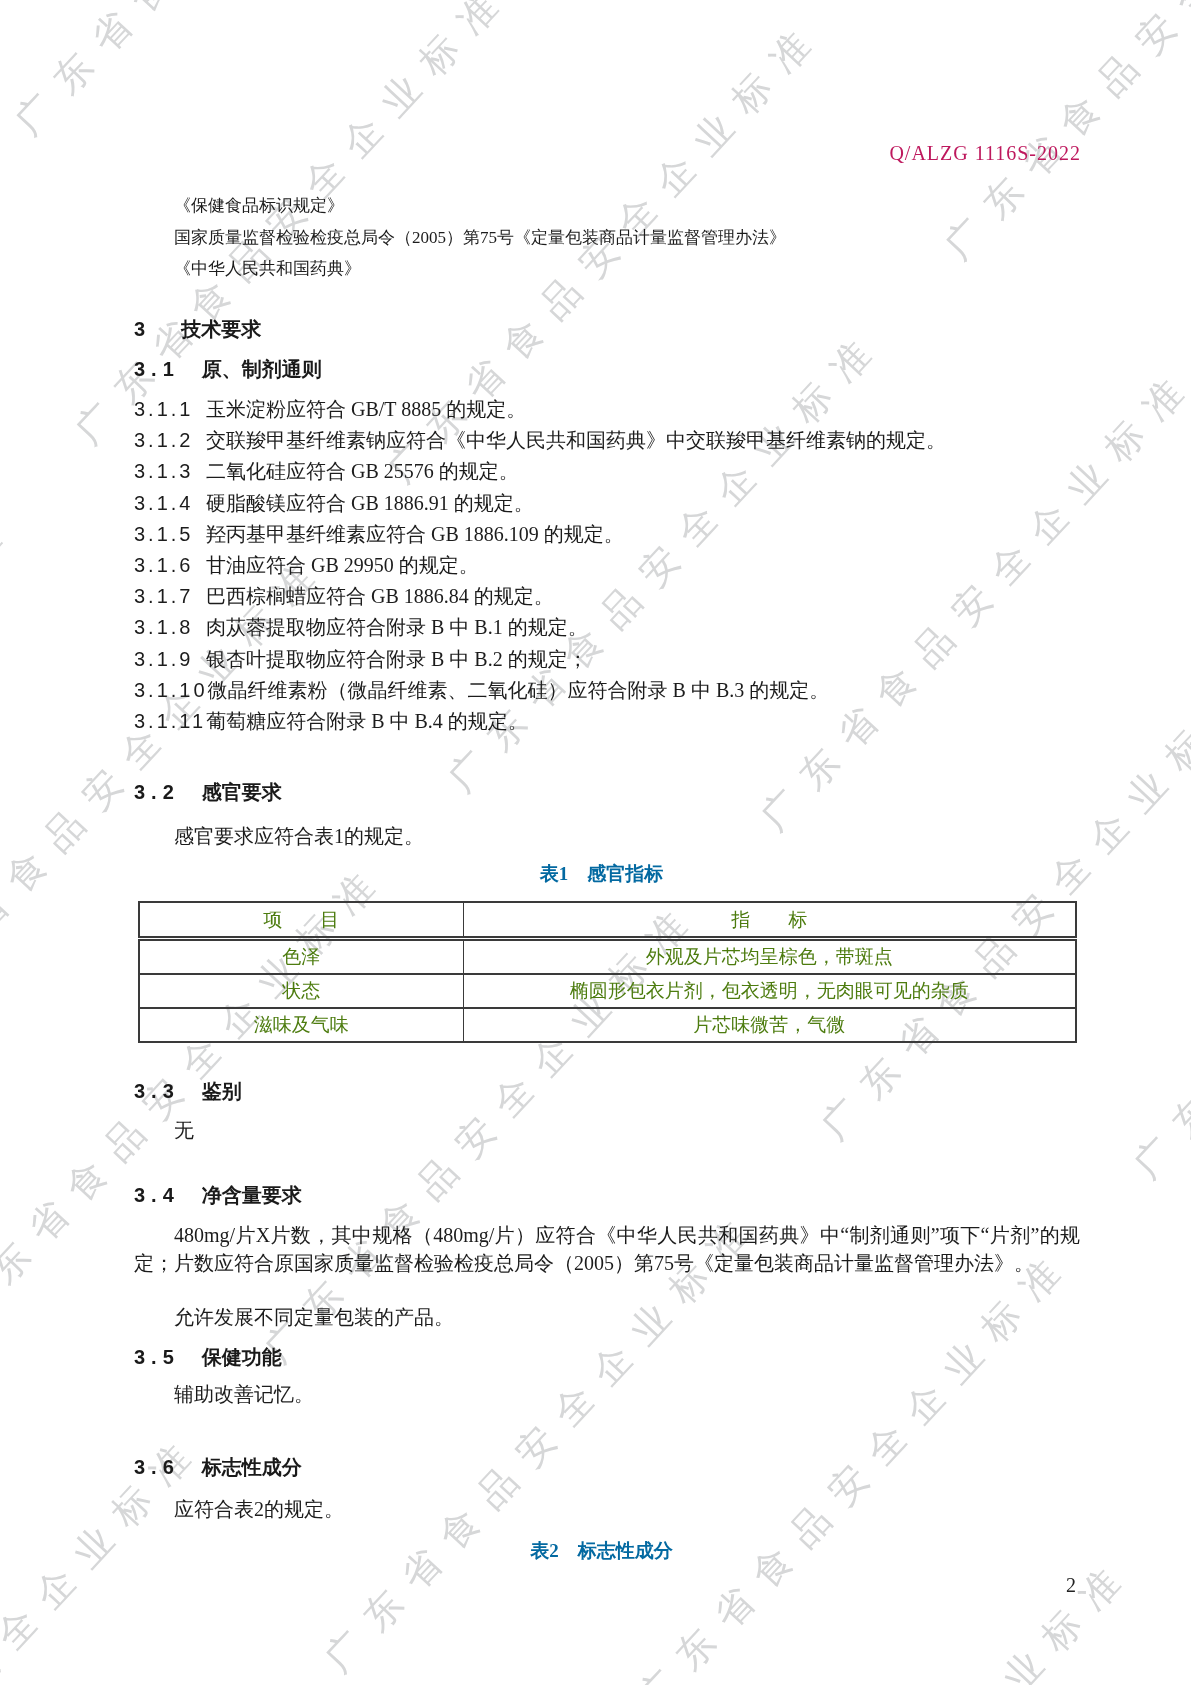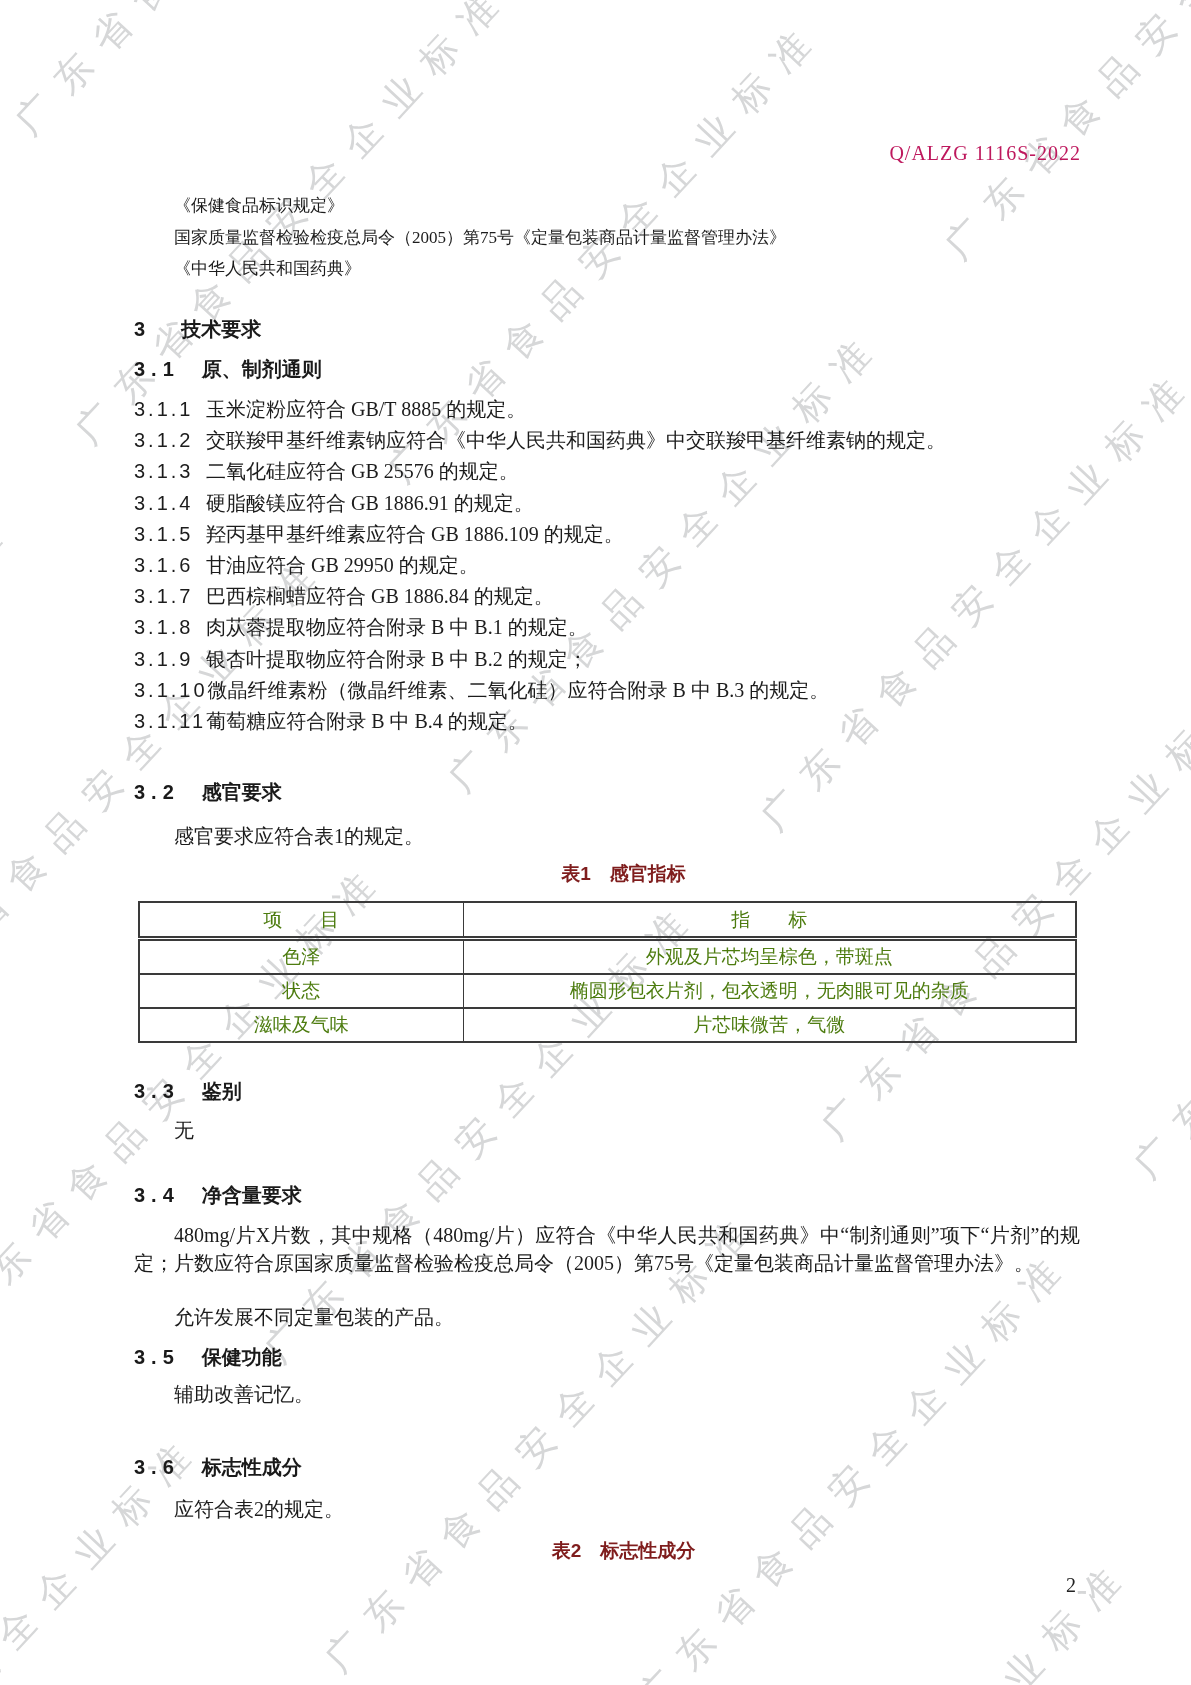--- a/index.html
+++ b/index.html
@@ -104,27 +104,27 @@
     text-align: justify;
     text-indent: 40px;
   }
   .p-sensory { top: 823px; }
   .p-ident   { top: 1117px; }
   .p-net     { top: 1222px; }
   .p-net2    { top: 1304px; }
   .p-func    { top: 1381px; }
   .p-mark    { top: 1496px; }
   .tbl-caption {
-    left: 154px;
+    left: 132px;
     width: 939px;
     text-align: center;
-    font-family: Liberation Sans, sans-serif;
+    font-family: Liberation Serif, serif;
     font-weight: bold;
     font-size: 19px;
-    color: #7f1d1d;
+    color: #0369a1;
   }
   .cap-1 { top: 861px; }
   .cap-2 { top: 1538px; }
   .t1 {
     left: 138px;
     top: 901px;
     width: 939px;
     border-collapse: collapse;
     table-layout: fixed;
     font-size: 19px;

